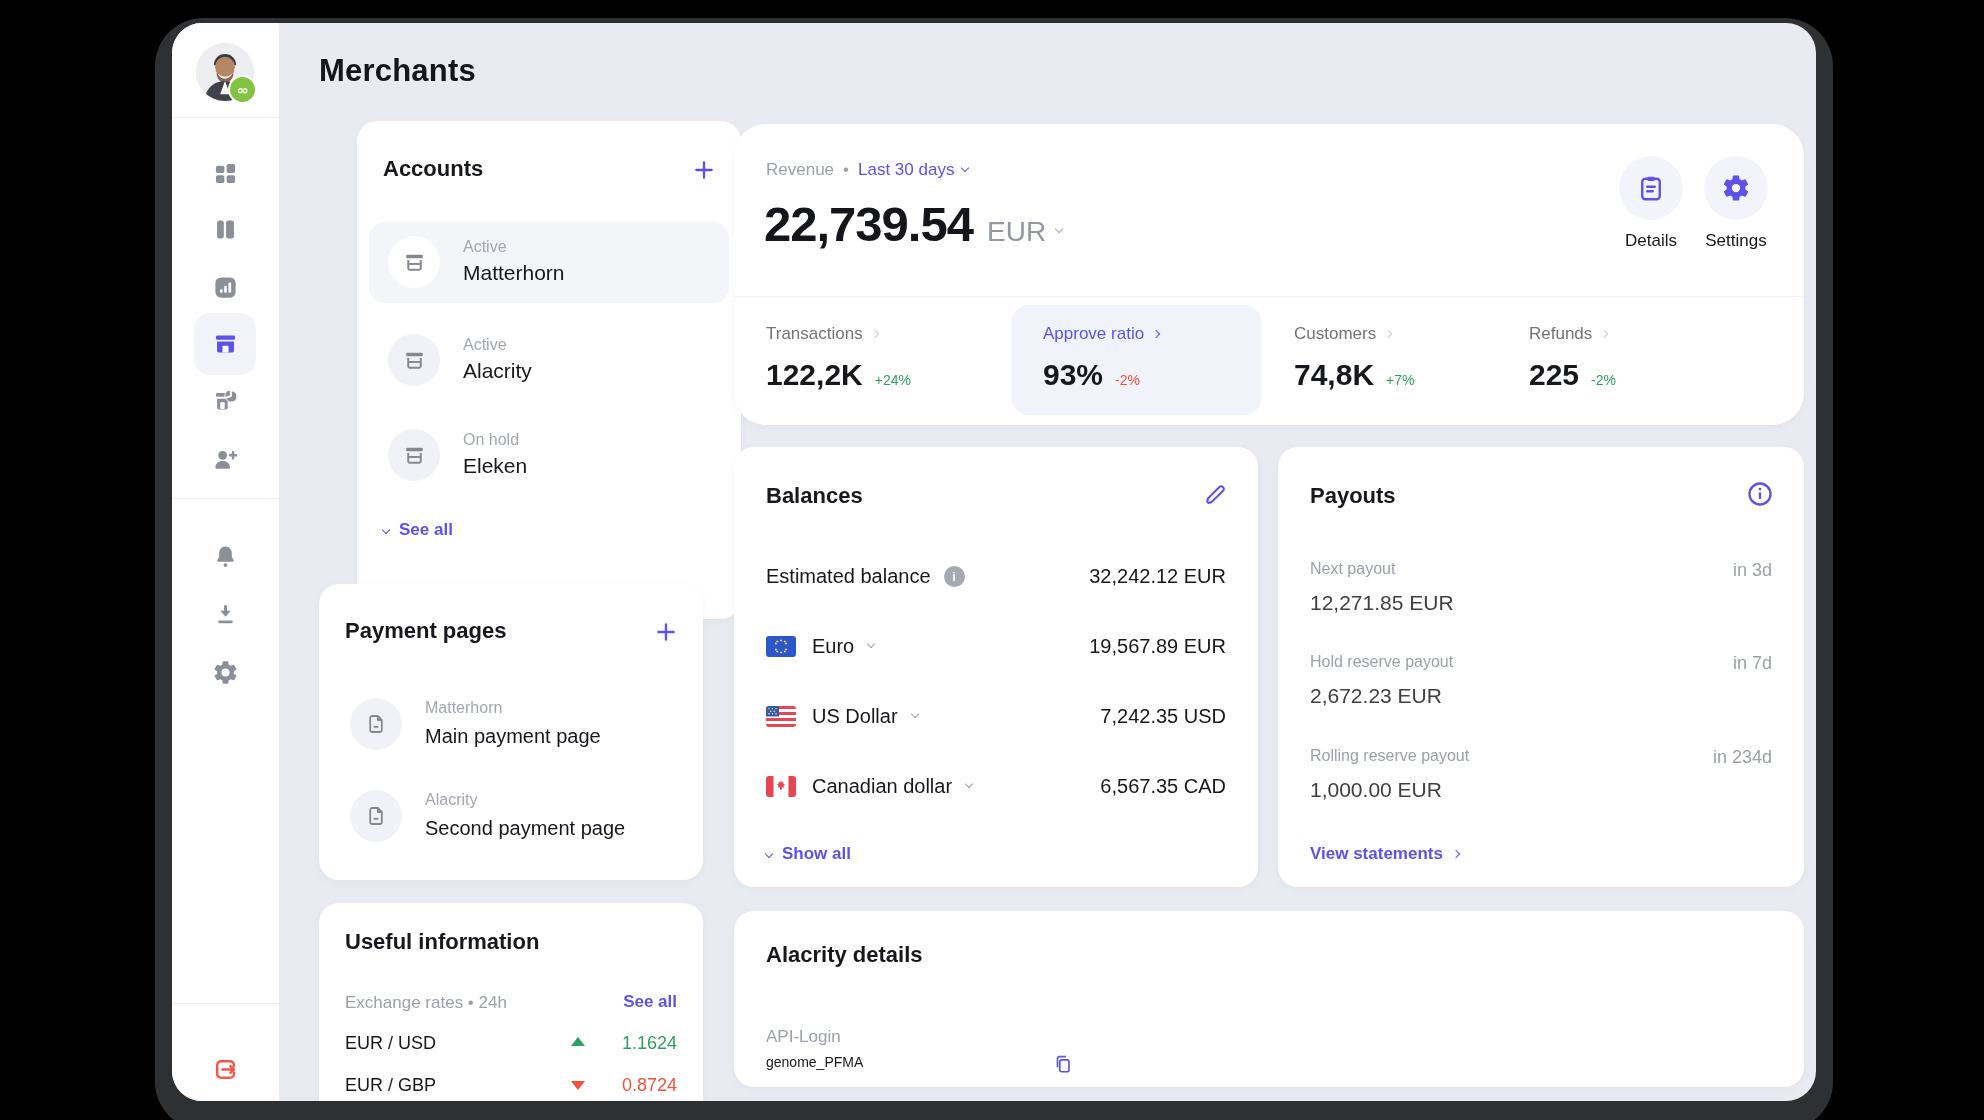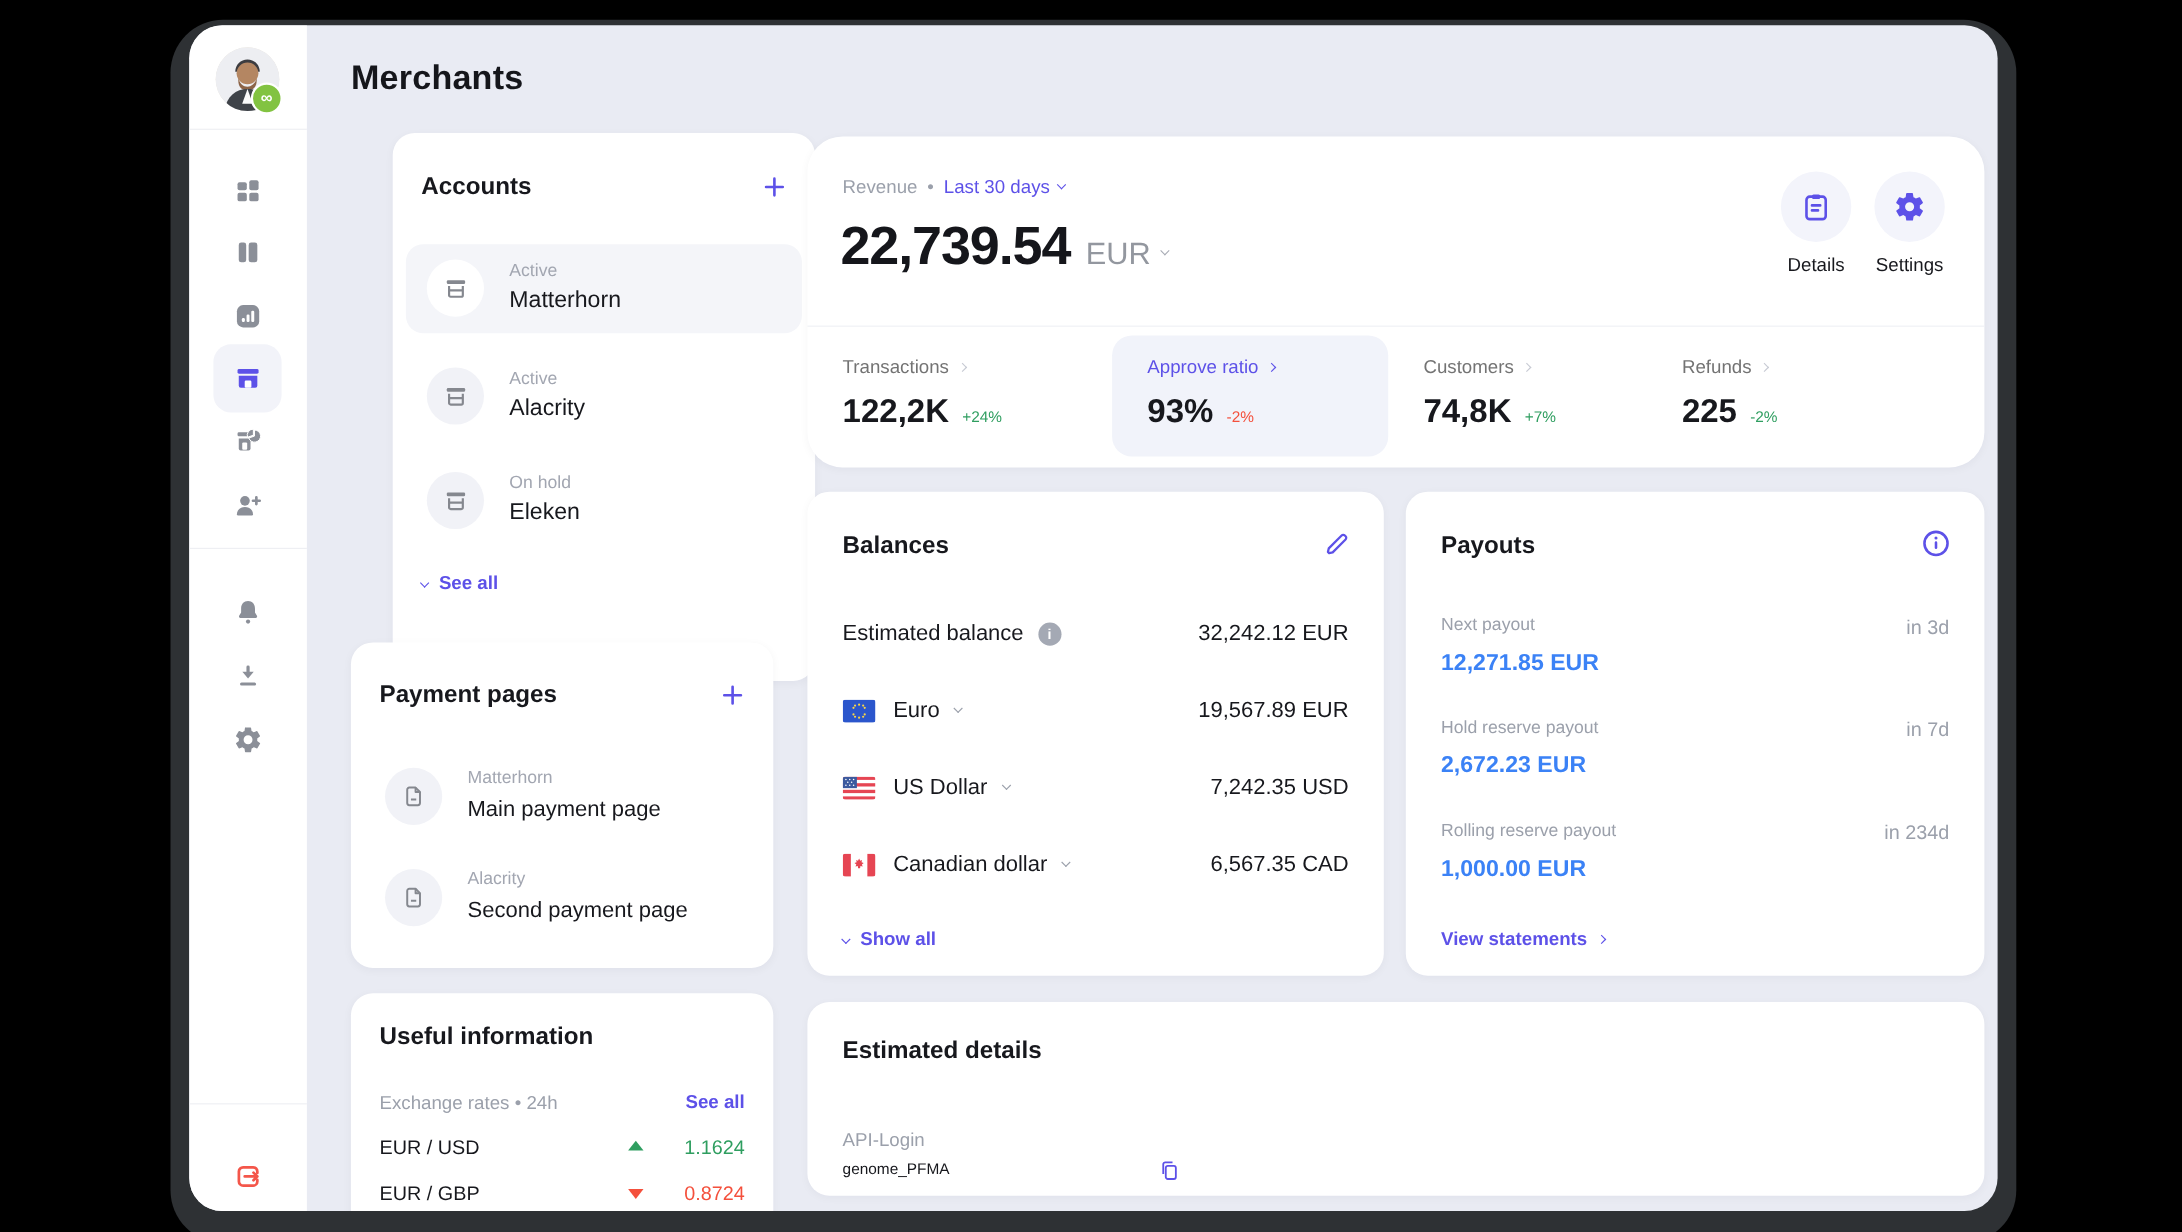--- a/index.html
+++ b/index.html
@@ -92,21 +92,21 @@
 
   .info-dot {
     width:21px; height:21px; border-radius:50%; background:#a4a9b4; color:#fff;
     display:inline-flex; align-items:center; justify-content:center;
     font-size:13px; font-weight:700; font-style:normal;
   }
 
   
   .po-label { position:absolute; left:32px; font-size:16px; color:#9ba0ab; }
   .po-due { position:absolute; right:32px; font-size:18px; color:#9ba0ab; }
-  .po-amount { position:absolute; left:32px; font-size:21px; font-weight:700; color:#3b82f6; }
+  .po-amount { position:absolute; left:32px; font-size:21px; font-weight:400; color:#404040; }
 
   
   .pp-ic { position:absolute; left:31px; width:52px; height:52px; border-radius:50%; background:#f1f2f7; display:flex; align-items:center; justify-content:center; }
   .pp-sub { position:absolute; left:106px; font-size:16px; color:#a2a6b1; }
   .pp-name { position:absolute; left:106px; font-size:20px; font-weight:500; color:#17181d; }
 
   
   .rate-pair { position:absolute; left:26px; font-size:18px; font-weight:500; color:#17181d; }
   .rate-val { position:absolute; right:26px; font-size:18px; font-weight:500; width:72px; text-align:right; }
   .tri { position:absolute; width:0; height:0; border-left:7px solid transparent; border-right:7px solid transparent; }
@@ -515,21 +515,21 @@
         <div class="po-amount" style="top:331px;">1,000.00 EUR</div>
       </div>
 
       <div class="link abs" style="left:32px; top:397px;">
         <span>View statements</span>
         <span class="chv right sm"></span>
       </div>
     </section>
 
     <section class="card" style="left:455px; top:888px; width:1070px; height:176px;">
-      <div class="ctitle pad32" style="top:31px;">Estimated details</div>
+      <div class="ctitle pad32" style="top:31px;">Alacrity details</div>
       <div class="abs t-gray" style="left:32px; top:116px; font-size:17px;">API-Login</div>
       <div class="abs" style="left:32px; top:143px; font-size:14px; font-weight:500; color:#17181d;">genome_PFMA</div>
       <div class="abs" style="left:318px; top:142px; cursor:pointer;">
         <svg viewBox="0 0 24 24" width="22" height="22" fill="none" stroke="#5d51e8" stroke-width="1.8" stroke-linejoin="round">
           <rect x="8.5" y="7.5" width="10" height="13" rx="2"></rect>
           <path d="M6 15.5V6a2 2 0 0 1 2-2h7.2"></path>
         </svg>
       </div>
     </section>
   </main>

